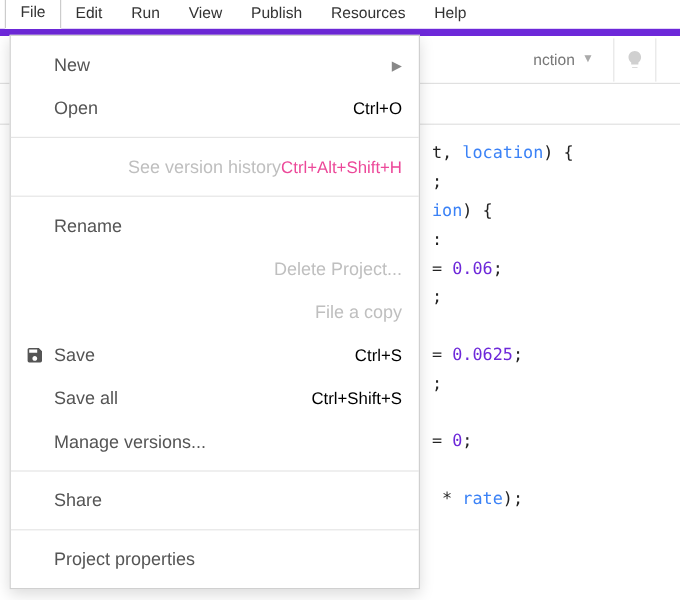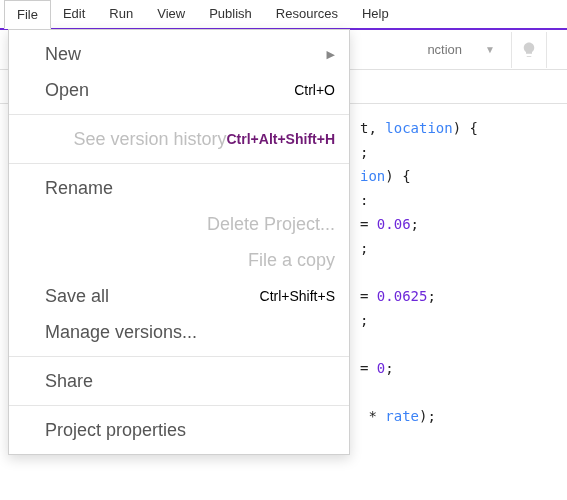--- a/index.html
+++ b/index.html
@@ -8,23 +8,23 @@
   font-size: 13px;
   background: #fff;
   color: #333;
   width: 567px;
   height: 500px;
   overflow: hidden;
   position: relative;
 }
 .menubar {
   display: flex;
-  align-items: flex-start;
+  align-items: flex-end;
   height: 30px;
-  border-bottom: 2px solid #6d28d9;
+  border-bottom: 6px solid #6d28d9;
   padding-left: 4px;
 }
 .menubar-item {
   padding: 6px 12px;
   cursor: pointer;
   color: #333;
 }
 .menubar-item.active {
   border: 1px solid #ccc;
   border-bottom: 1px solid #fff;
@@ -40,21 +40,21 @@
   justify-content: flex-end;
   padding-right: 20px;
   gap: 8px;
 }
 .fn-selector {
   display: flex;
   align-items: center;
   color: #777;
   font-size: 13px;
   padding: 4px 8px;
-  gap: 23px;
+  gap: 6px;
 }
 .fn-selector .caret {
   font-size: 10px;
   color: #aaa;
 }
 .bulb-box {
   width: 36px;
   height: 36px;
   border-left: 1px solid #e5e5e5;
   border-right: 1px solid #e5e5e5;
@@ -100,23 +100,23 @@
   color: #bfbfbf;
   cursor: default;
   text-align: right;
 }
 .menu-icon {
   width: 24px;
   display: flex;
   align-items: center;
   justify-content: flex-start;
 }
-.menu-label { flex: 1; font-size: 18px; }
+.menu-label { flex: 1; font-size: 15px; }
 .menu-shortcut { color: #000000; font-size: 14px; }
-.menu-item.disabled .menu-shortcut { color: #701a75; font-weight: bold; }
+.menu-item.disabled .menu-shortcut { color: #ec4899; }
 .menu-arrow { color: #888; font-size: 11px; }
 .menu-sep {
   height: 1px;
   background: #e5e5e5;
   margin: 6px 0;
 }
 </style>
 </head>
 <body>
 
@@ -183,20 +183,29 @@
     </div>
     <div class="menu-item disabled">
       <span class="menu-icon"></span>
       <span class="menu-label">Delete Project...</span>
     </div>
     <div class="menu-item disabled">
       <span class="menu-icon"></span>
       <span class="menu-label">File a copy</span>
     </div>
     <div class="menu-item">
+      <span class="menu-icon">
+        <svg width="16" height="16" viewBox="0 0 24 24">
+          <path fill="#555" d="M17 3H5c-1.1 0-2 .9-2 2v14c0 1.1.9 2 2 2h14c1.1 0 2-.9 2-2V7l-4-4zm-5 16c-1.66 0-3-1.34-3-3s1.34-3 3-3 3 1.34 3 3-1.34 3-3 3zm3-10H5V5h10v4z"></path>
+        </svg>
+      </span>
+      <span class="menu-label">Save</span>
+      <span class="menu-shortcut">Ctrl+S</span>
+    </div>
+    <div class="menu-item">
       <span class="menu-icon"></span>
       <span class="menu-label">Save all</span>
       <span class="menu-shortcut">Ctrl+Shift+S</span>
     </div>
     <div class="menu-item">
       <span class="menu-icon"></span>
       <span class="menu-label">Manage versions...</span>
     </div>
     <div class="menu-sep"></div>
     <div class="menu-item">

